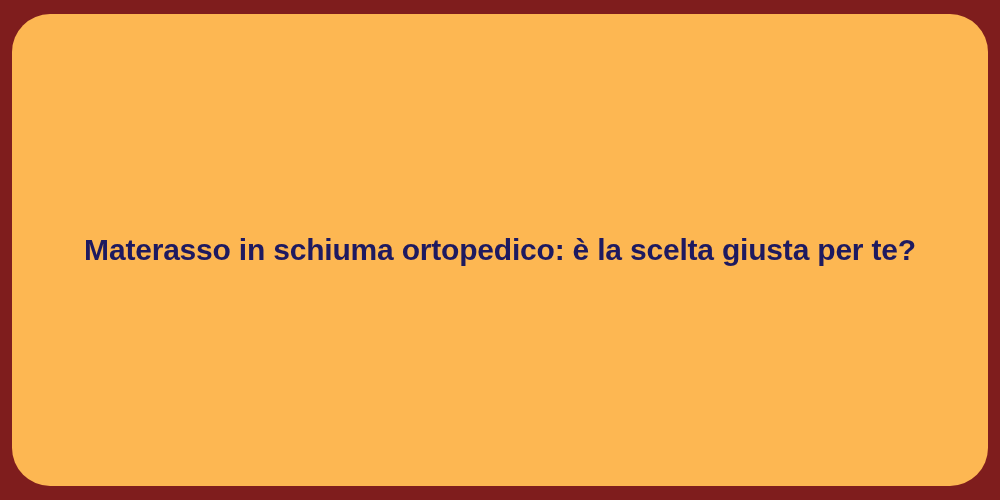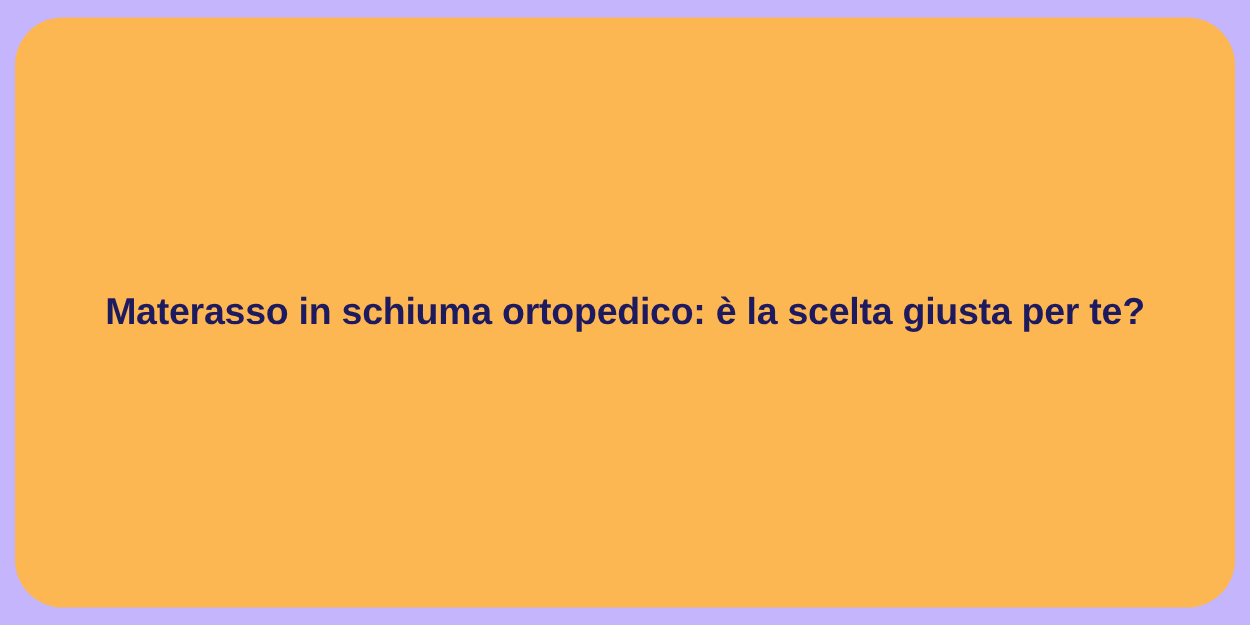--- a/index.html
+++ b/index.html
@@ -14,21 +14,21 @@
     overflow: hidden;
     font-family: "Liberation Sans", sans-serif;
   }
 
   
   #banner-frame {
     position: relative;
     box-sizing: border-box;
     width: 1000px;
     height: 500px;
-    background: #c4b5fd;
+    background: #7f1d1d;
     padding: 14px 12px;
   }
 
   
   #banner-panel {
     box-sizing: border-box;
     width: 100%;
     height: 100%;
     background: #FDB752;
     border-radius: 38px;

